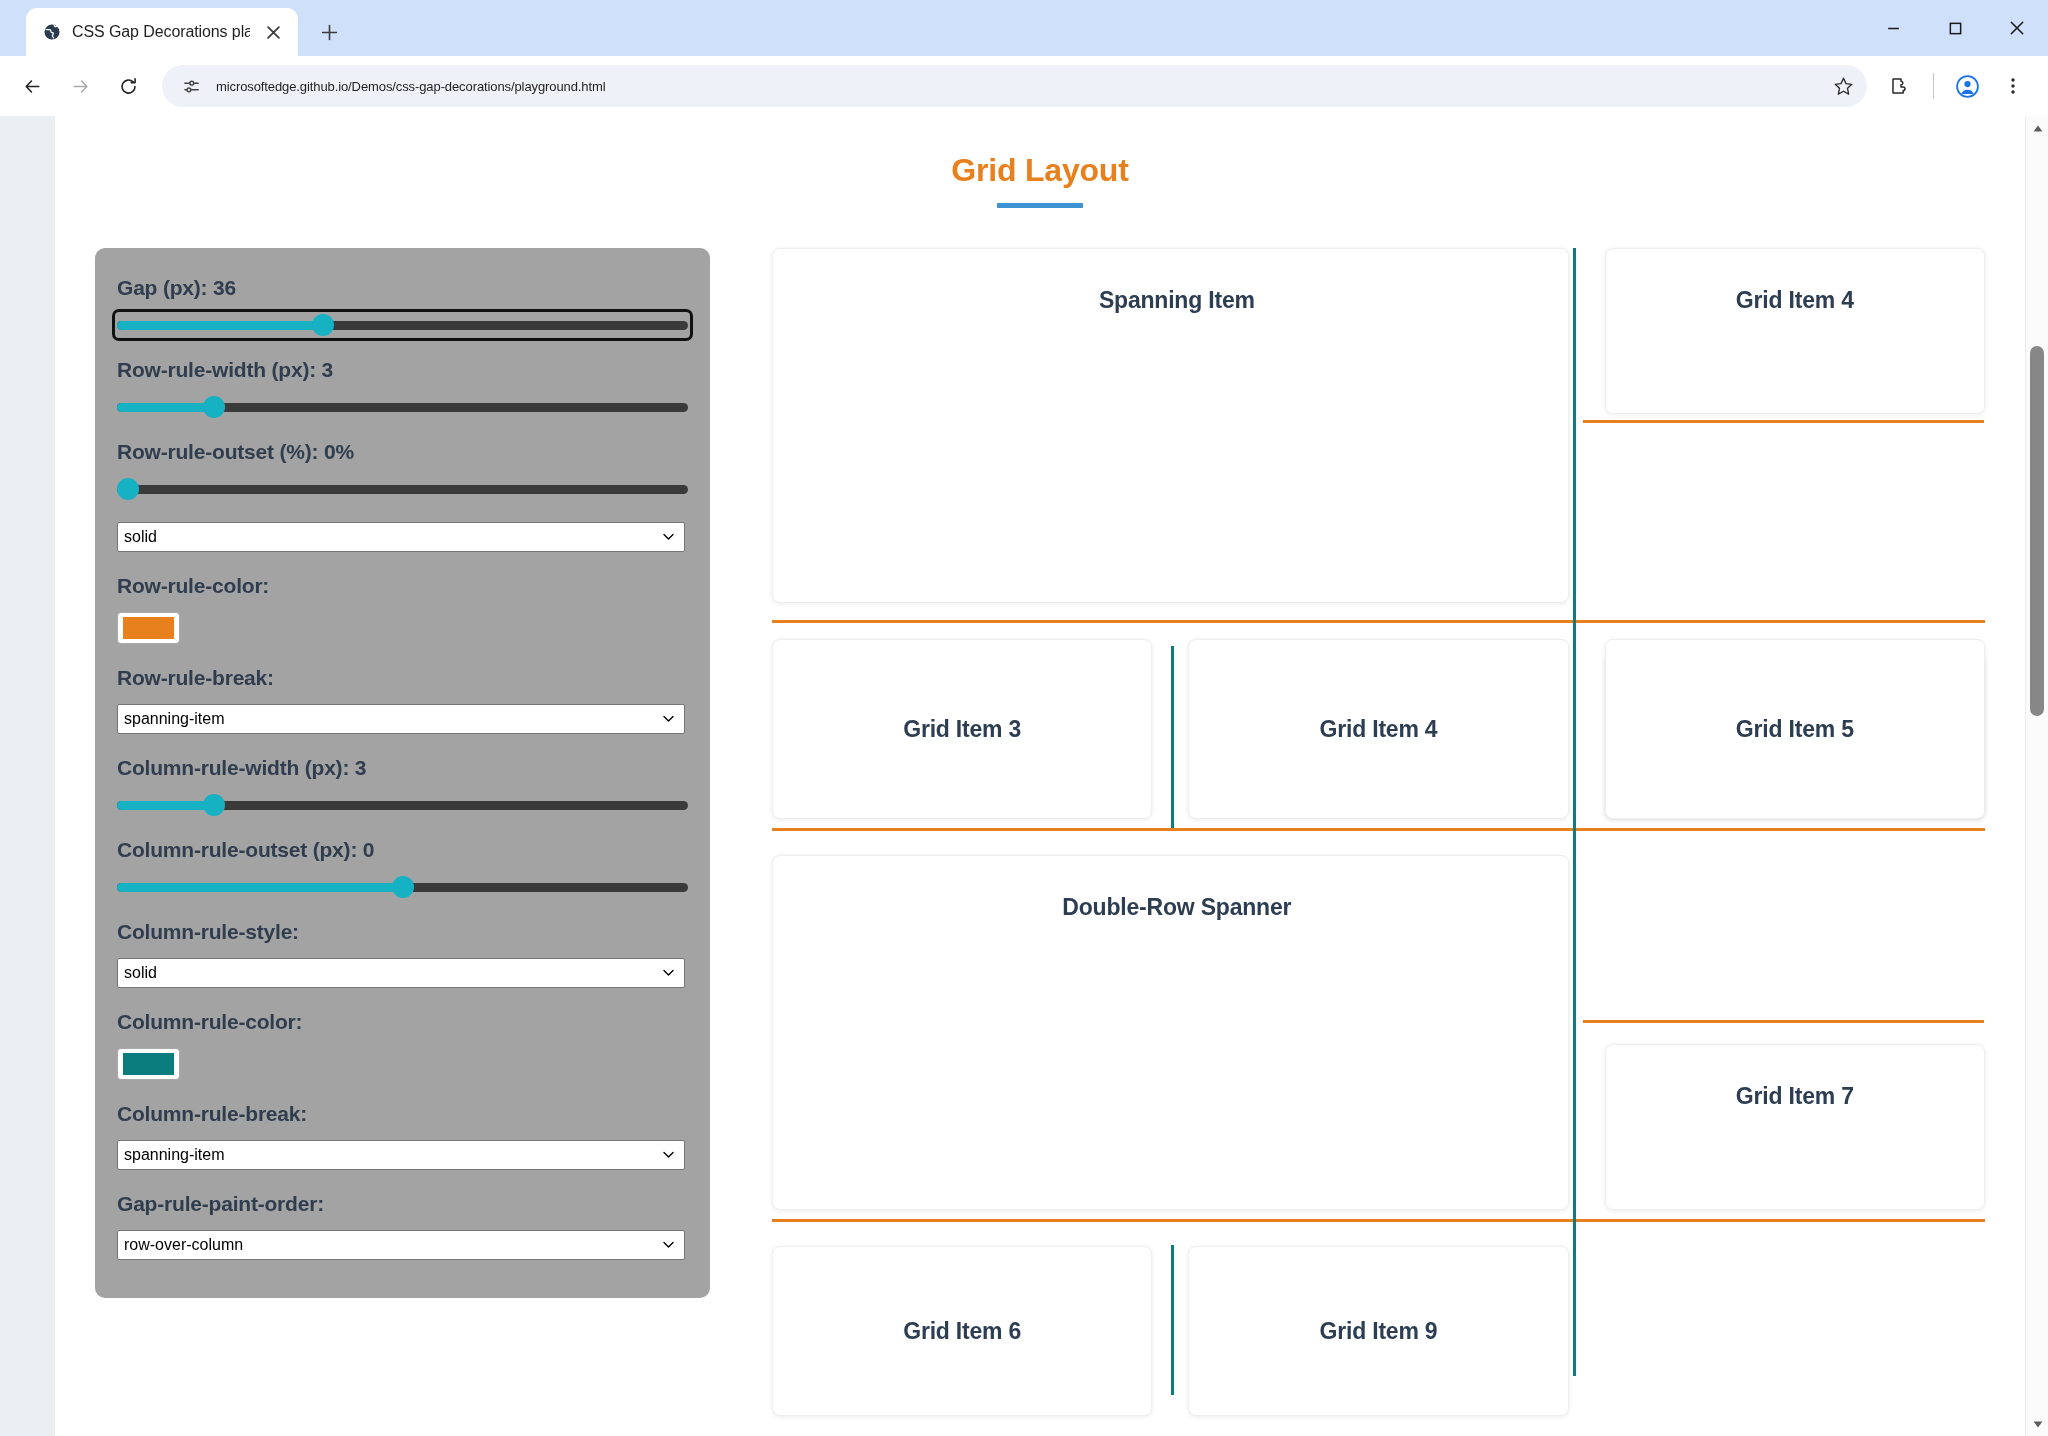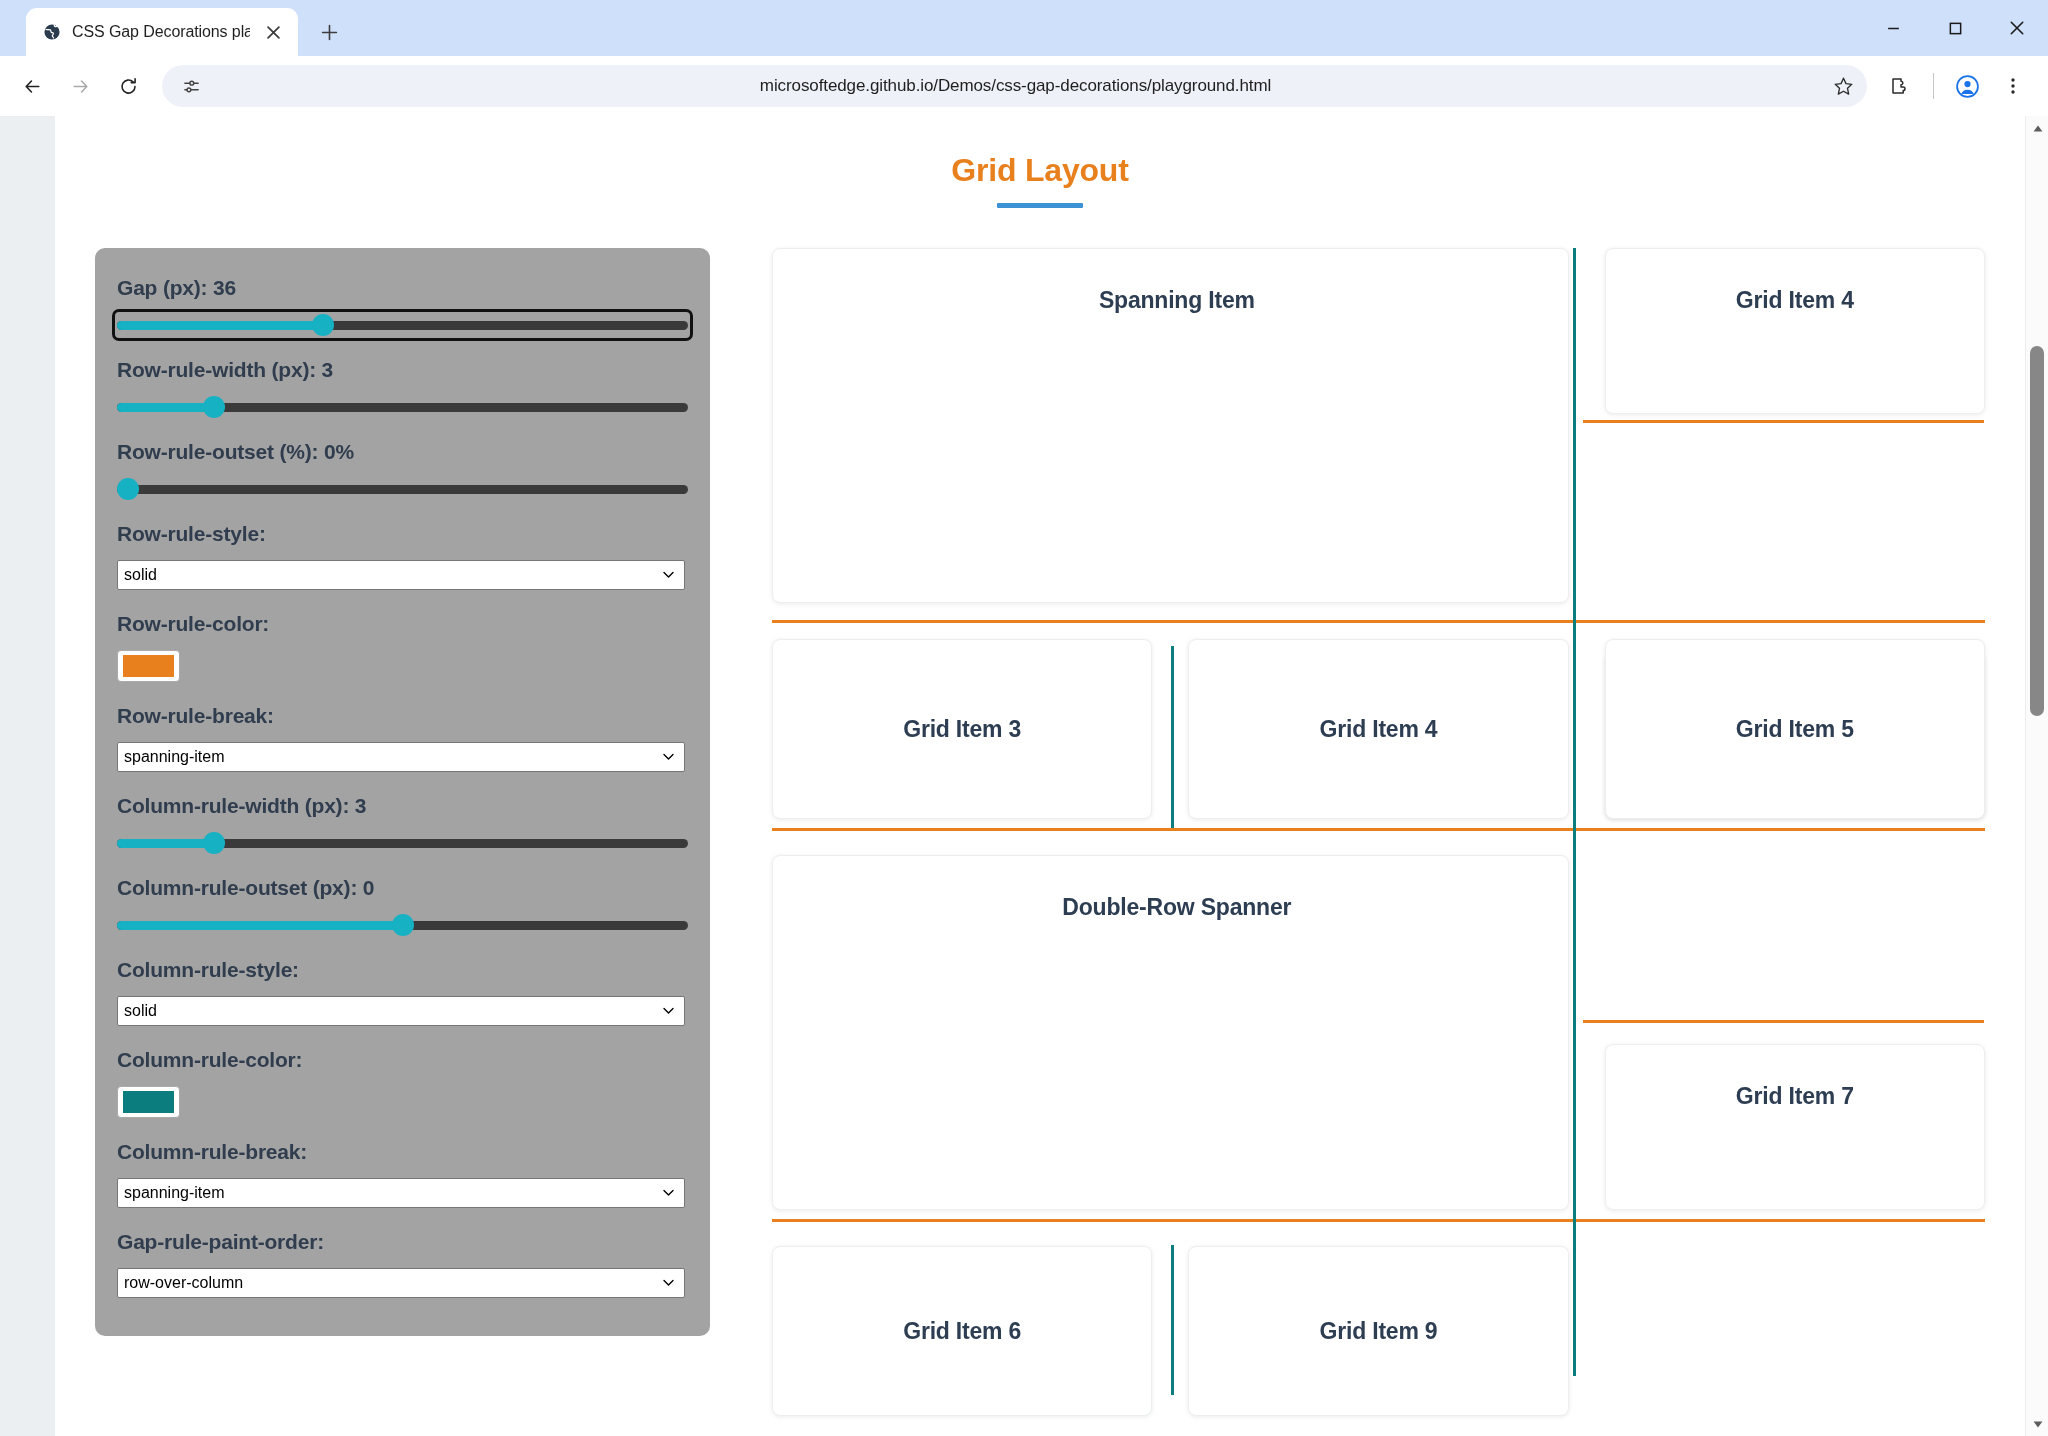--- a/index.html
+++ b/index.html
@@ -113,26 +113,25 @@
     gap: 10px;
   }
   .omnibox-icon {
     width: 30px; height: 30px;
     display: flex; align-items: center; justify-content: center;
     border-radius: 50%;
     flex: 0 0 30px;
   }
   .omnibox-url {
     flex: 1;
-    font-size: 17px;
+    font-size: 13px;
     color: #1f1f1f;
     white-space: nowrap;
     overflow: hidden;
     letter-spacing: -0.1px;
-    text-align: center;
   }
   .omnibox-star {
     width: 36px; height: 36px;
     display: flex; align-items: center; justify-content: center;
     border-radius: 50%;
     flex: 0 0 36px;
   }
 
   .tb-icon {
     width: 42px; height: 42px;
@@ -475,21 +474,20 @@
             <div class="ctrl-block">
               <div class="ctrl-label">Row-rule-outset (%): 0%</div>
               <div class="slider">
                 <div class="track"></div>
                 <div class="fill" style="width:0%"></div>
                 <div class="thumb" style="left:11px"></div>
               </div>
             </div>
 
             <div class="ctrl-block">
-              <div class="ctrl-label">Row-rule-style:</div>
               <div class="select">
                 <span class="val">solid</span>
                 <span class="caret">
                   <svg width="11" height="8" viewBox="0 0 11 8">
                       <path d="M1 1.5 L5.5 6 L10 1.5" stroke="#000" stroke-width="1.4" fill="none" stroke-linecap="round" stroke-linejoin="round"></path>
                     </svg>
                 </span>
               </div>
             </div>
 

